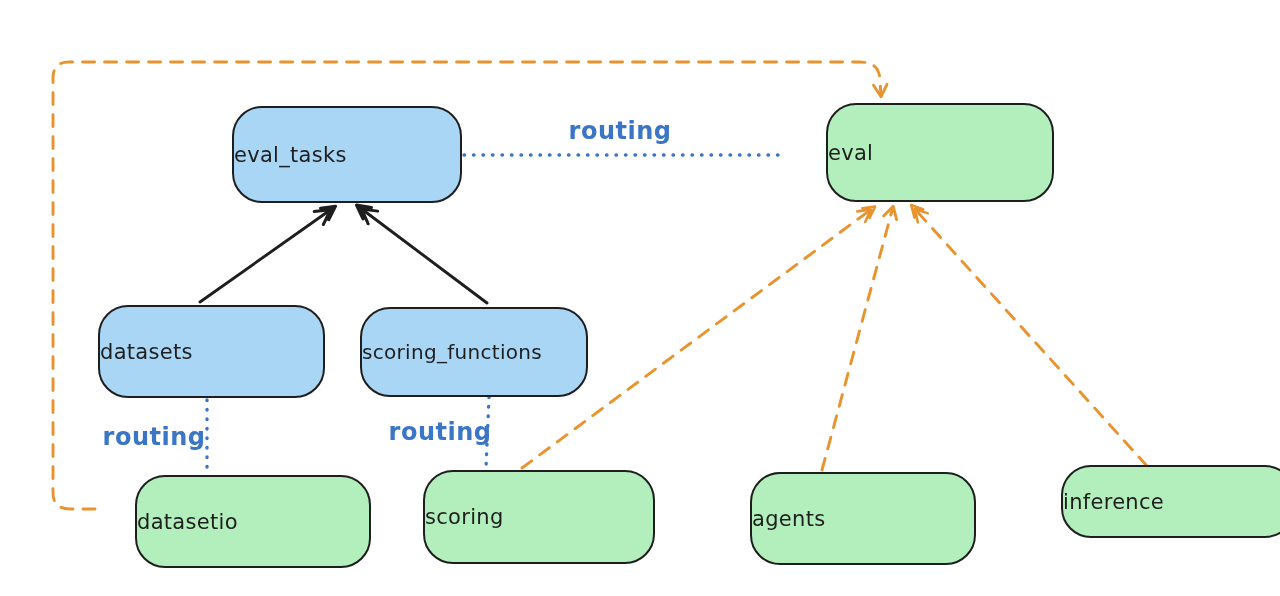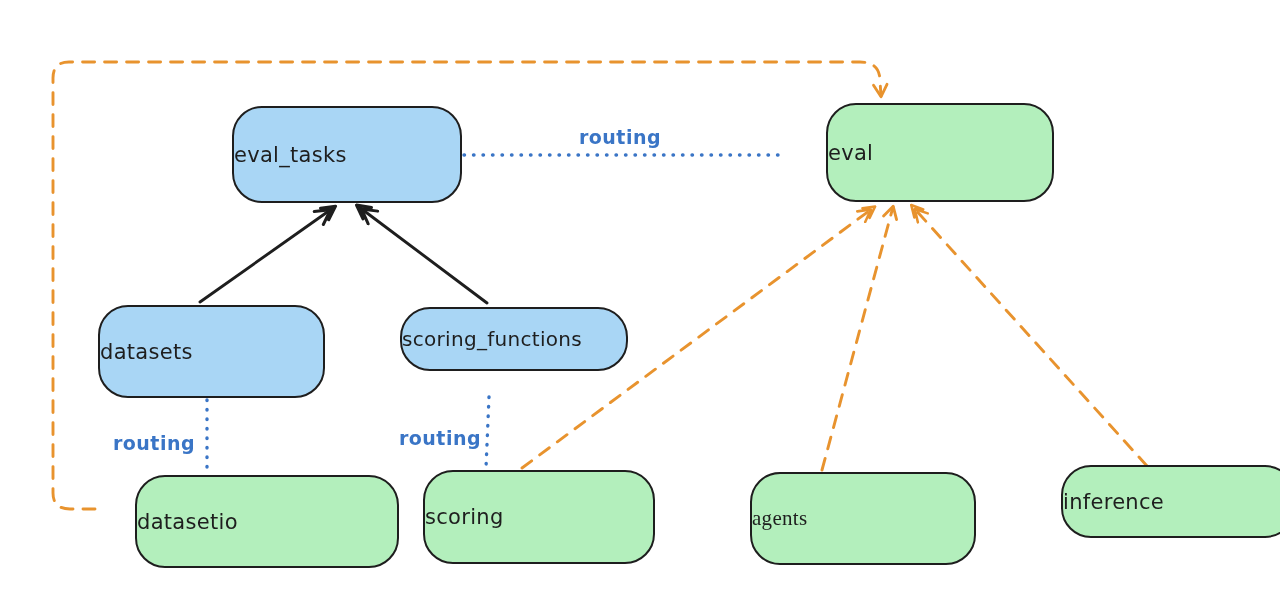--- a/index.html
+++ b/index.html
@@ -22,24 +22,23 @@
     letter-spacing:0.3px;
     cursor:pointer;
   }
   .node.blue{background:#a9d6f5;}
   .node.green{background:#b3efbc;margin-left:38px;}
   .edge-label{
     position:absolute;
     transform:translate(-50%,-50%);
     color:#3a75c6;
     font-weight:700;
-    font-size:19px;
+    font-size:24px;
     letter-spacing:0.5px;
     white-space:nowrap;
-    margin-top:6px;
   }
 </style>
 </head>
 <body>
 
 <div id="canvas">
 
   <svg id="connector-layer" viewBox="0 0 1280 596" xmlns="http://www.w3.org/2000/svg">
     <defs>
       <marker id="arrow-black" viewBox="0 0 15 12" refX="12" refY="6" markerWidth="24" markerHeight="19" markerUnits="userSpaceOnUse" orient="auto">
@@ -71,33 +70,33 @@
   </div>
 
   <div class="node green" style="left:788px;top:103px;width:228px;height:99px;">
     <span>eval</span>
   </div>
 
   <div class="node blue" style="left:98px;top:305px;width:227px;height:93px;">
     <span>datasets</span>
   </div>
 
-  <div class="node blue" style="left:400px;top:307px;width:228px;height:64px;font-size:20px;">
+  <div class="node blue" style="left:360px;top:307px;width:228px;height:90px;font-size:20px;">
     <span>scoring_functions</span>
   </div>
 
-  <div class="node green" style="left:97px;top:475px;width:264px;height:93px;">
+  <div class="node green" style="left:97px;top:475px;width:236px;height:93px;">
     <span>datasetio</span>
   </div>
 
   <div class="node green" style="left:385px;top:470px;width:232px;height:94px;">
     <span>scoring</span>
   </div>
 
-  <div class="node green" style="left:712px;top:472px;width:226px;height:93px;font-family:Liberation Serif, serif;">
+  <div class="node green" style="left:712px;top:472px;width:226px;height:93px;">
     <span>agents</span>
   </div>
 
   <div class="node green" style="left:1023px;top:465px;width:234px;height:73px;">
     <span>inference</span>
   </div>
 
   <span class="edge-label" style="left:620px;top:131px;">routing</span>
   <span class="edge-label" style="left:154px;top:437px;">routing</span>
   <span class="edge-label" style="left:440px;top:432px;">routing</span>

